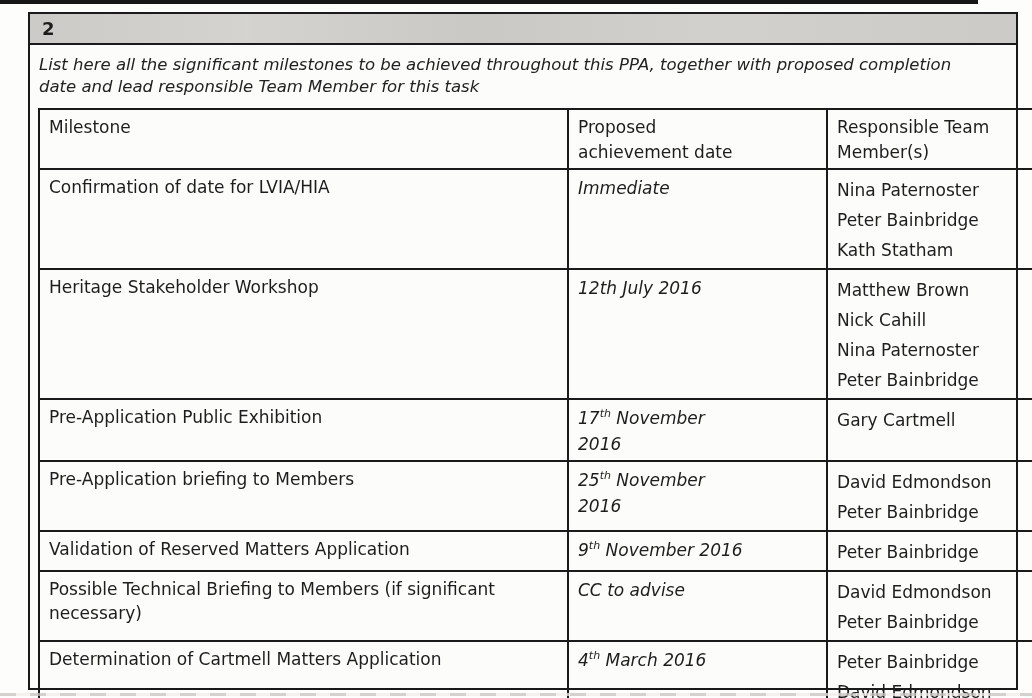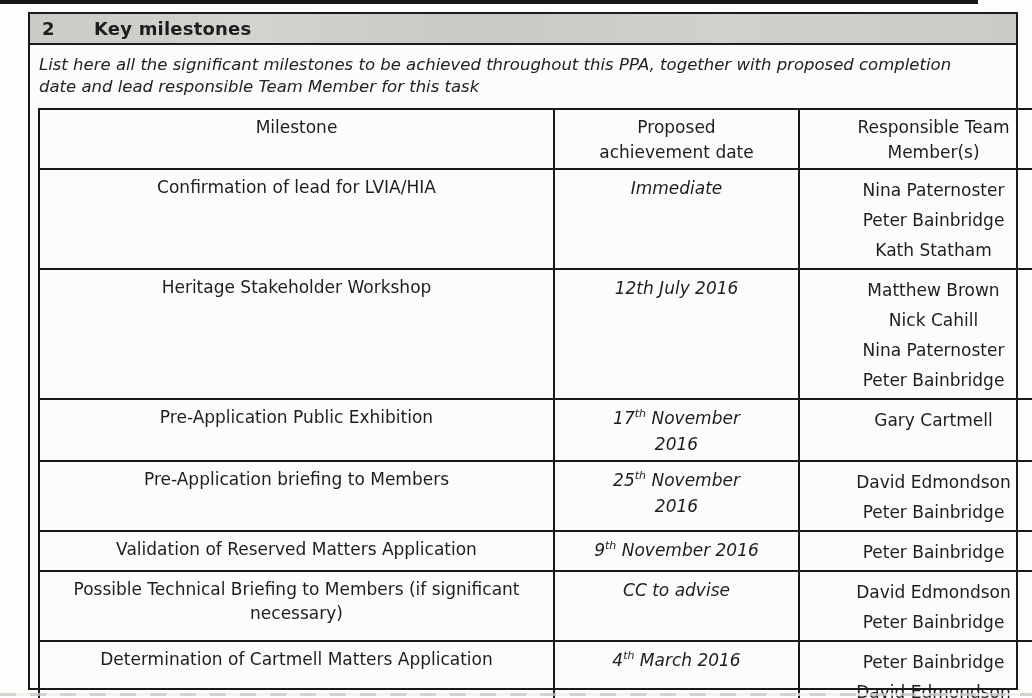--- a/index.html
+++ b/index.html
@@ -66,22 +66,22 @@
     margin-left: 8px;
     width: 969px;
   }
   .col-milestone { width: 495px; }
   .col-date      { width: 225px; }
   .col-members   { width: 249px; }
   table.milestones th,
   table.milestones td {
     border: 2px solid #1a1a1a;
     vertical-align: top;
-    text-align: center;
-    padding: 5px 9px 3px 9px;
+    text-align: left;
+    padding: 5px 23px 3px 9px;
     font-size: 17px;
     font-weight: 400;
     overflow: hidden;
     margin-top: 44px;
   }
   thead tr { height: 55px; }
   tbody tr.row-0 { height: 96px; }
   tbody tr.row-1 { height: 124px; }
   tbody tr.row-2 { height: 61px; }
   tbody tr.row-3 { height: 68px; }
@@ -106,21 +106,20 @@
 </style>
 </head>
 <body>
 
 <div class="top-rule"></div>
 
 <div class="sheet">
 
   <div class="section-header">
     <span class="sec-num">2</span>
-    <span class="sec-title">Key milestones</span>
   </div>
 
   <div class="instruction">List here all the significant milestones to be achieved throughout this PPA, together with proposed completion date and lead responsible Team Member for this task</div>
 
   <table class="milestones">
     <thead>
       <tr>
         <th class="col-milestone">
           <div>Milestone</div>
         </th>
@@ -131,21 +130,21 @@
         <th class="col-members">
           <div>Responsible Team</div>
           <div>Member(s)</div>
         </th>
       </tr>
     </thead>
     <tbody>
 
       <tr class="row-0">
         <td>
-          <div class="milestone-text">Confirmation of lead for LVIA/HIA</div>
+          <div class="milestone-text">Confirmation of date for LVIA/HIA</div>
         </td>
         <td>
           <div class="date-line"><span>Immediate</span><sup></sup><span></span></div>
           <div class="date-line"></div>
         </td>
         <td>
           <div class="member">Nina Paternoster</div>
           <div class="member">Peter Bainbridge</div>
           <div class="member">Kath Statham</div>
         </td>

